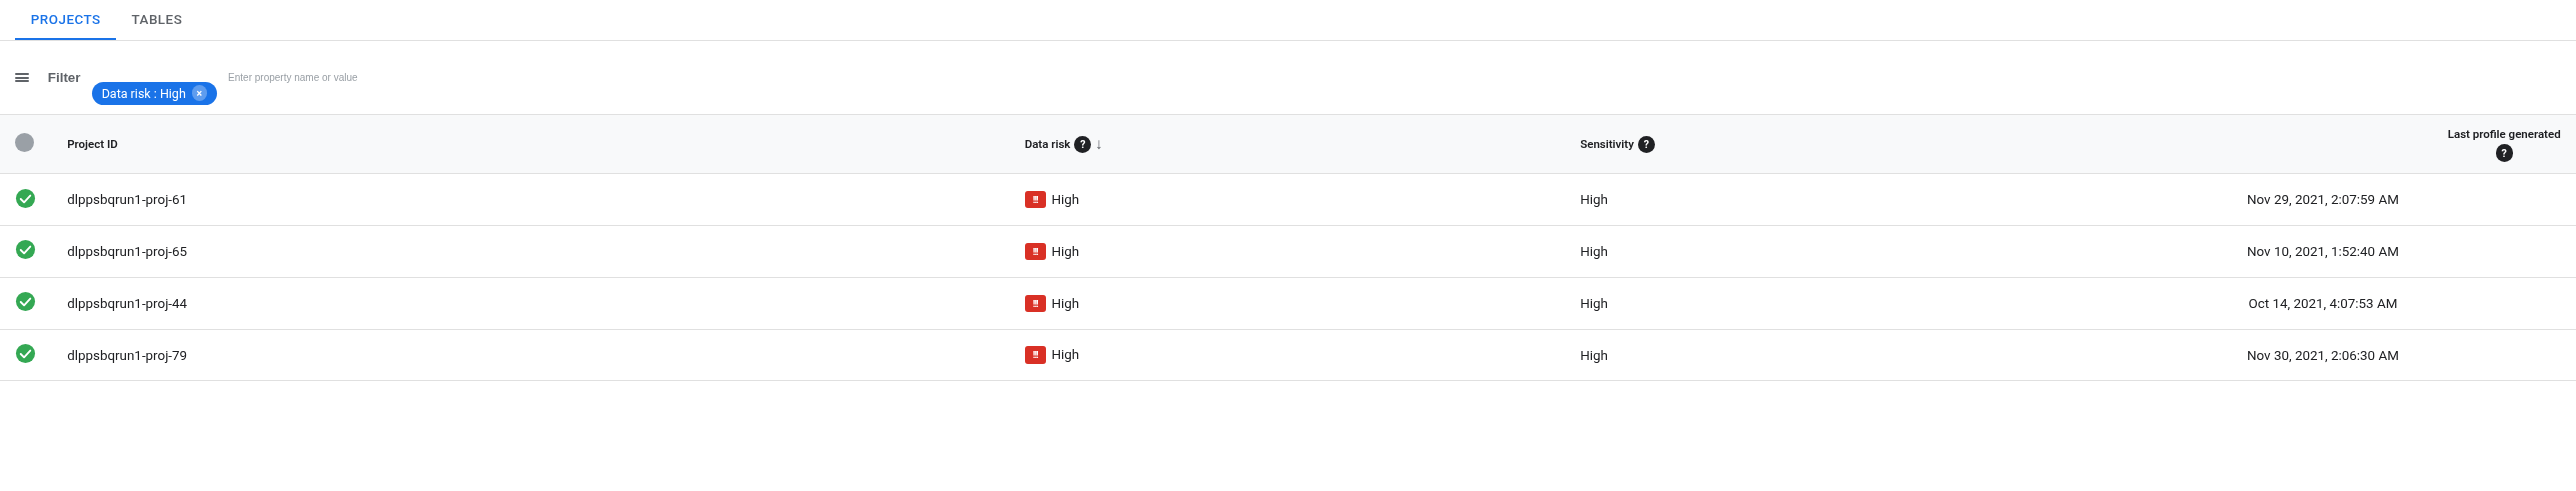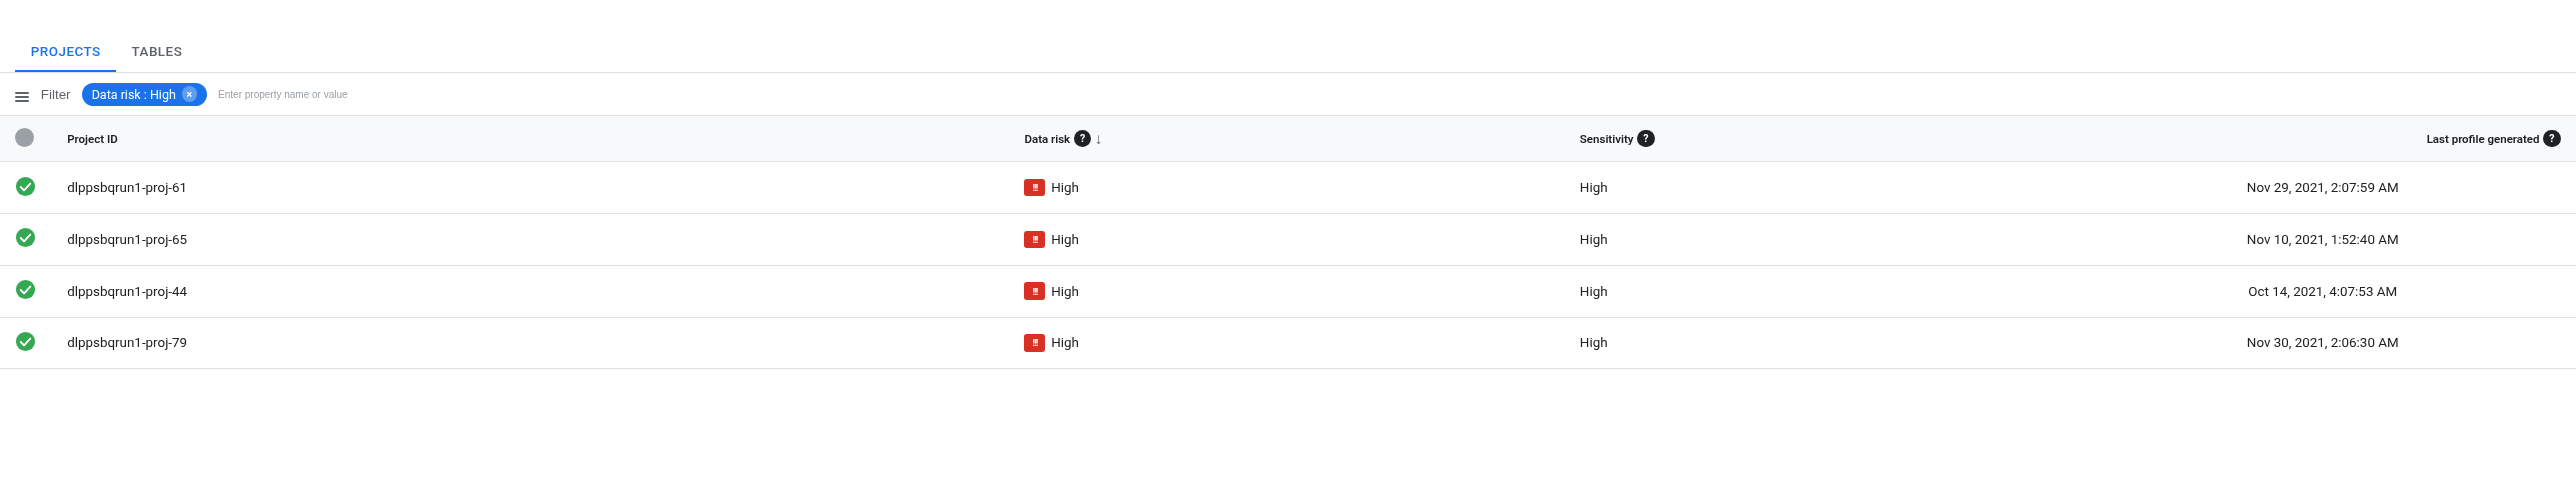--- a/index.html
+++ b/index.html
@@ -17,56 +17,57 @@
     }
     .tab {
       padding: 11.5px 15.4px;
       font-size: 13.4px;
       font-weight: 500;
       cursor: pointer;
       color: #5f6368;
       border-bottom: 2.9px solid transparent;
       text-transform: uppercase;
       letter-spacing: 0.5px;
-      margin-top: 32px;
     }
     .tab.active {
       color: #1a73e8;
       border-bottom: 2.9px solid #1a73e8;
     }
 
     .toolbar {
       display: flex;
       align-items: center;
       padding: 9.6px 15.4px;
       gap: 11.5px;
       border-bottom: 1px solid #e0e0e0;
     }
 
     .filter-icon-btn {
       display: flex;
-      align-items: flex-end;
-      gap: 12px;
+      align-items: center;
+      gap: 19px;
       color: #5f6368;
       font-size: 13.4px;
       cursor: pointer;
       border: none;
       background: none;
+      font-weight: bold;
     }
 
     .filter-chip {
       display: inline-flex;
       align-items: center;
       background: #1a73e8;
       color: #fff;
       border-radius: 15.4px;
       padding: 3.8px 9.6px;
       font-size: 12.5px;
       gap: 5.8px;
       cursor: pointer;
+      margin-top: 31px;
     }
     .filter-chip .close-btn {
       display: inline-flex;
       align-items: center;
       justify-content: center;
       width: 15.4px;
       height: 15.4px;
       border-radius: 50%;
       background: rgba(255,255,255,0.3);
       font-size: 10.6px;
@@ -249,21 +250,21 @@
             <span class="sort-icon">↓</span>
           </span>
         </th>
         <th class="col-sensitivity">
           <span class="th-content">
             <span>Sensitivity</span>
             <span class="help-icon">?</span>
           </span>
         </th>
         <th class="col-last-profile">
-          <span class="th-content" style="justify-content: flex-end;">
+          <span class="th-content" style="justify-content: flex-end; flex-direction: column;">
             <span>Last profile generated</span>
             <span class="help-icon">?</span>
           </span>
         </th>
       </tr>
     </thead>
     <tbody id="table-body">
 
     <tr>
       <td class="col-check">

